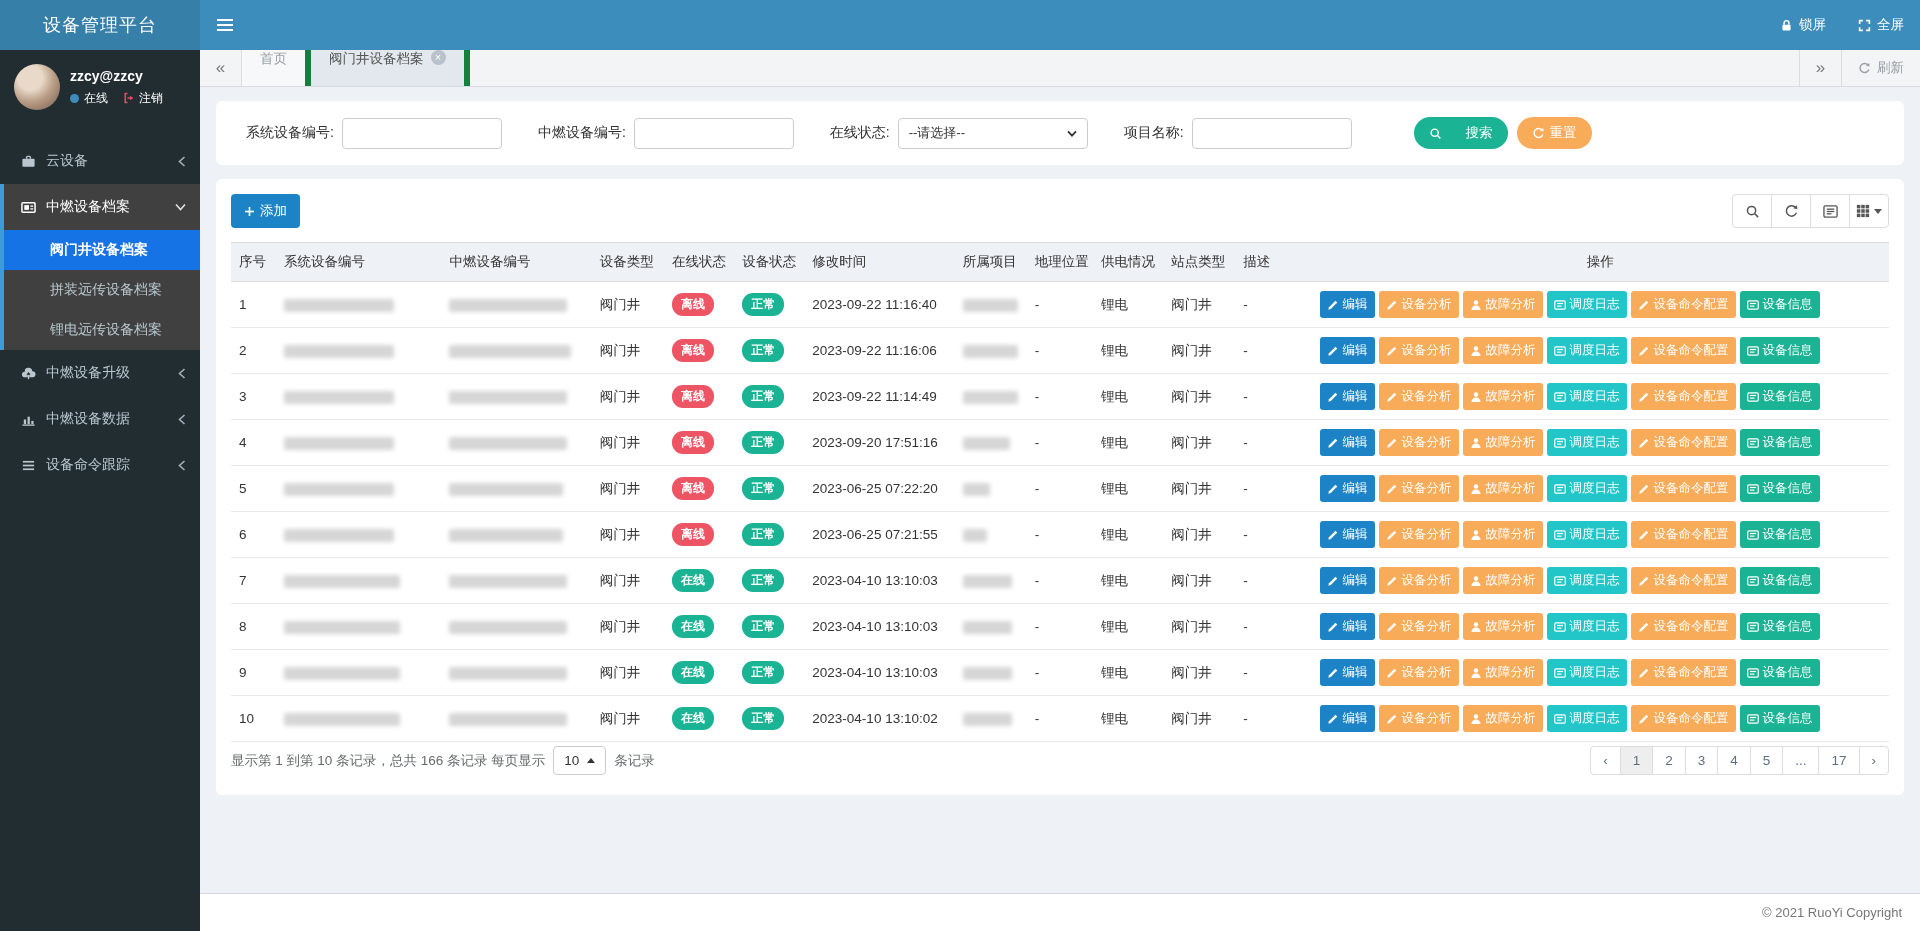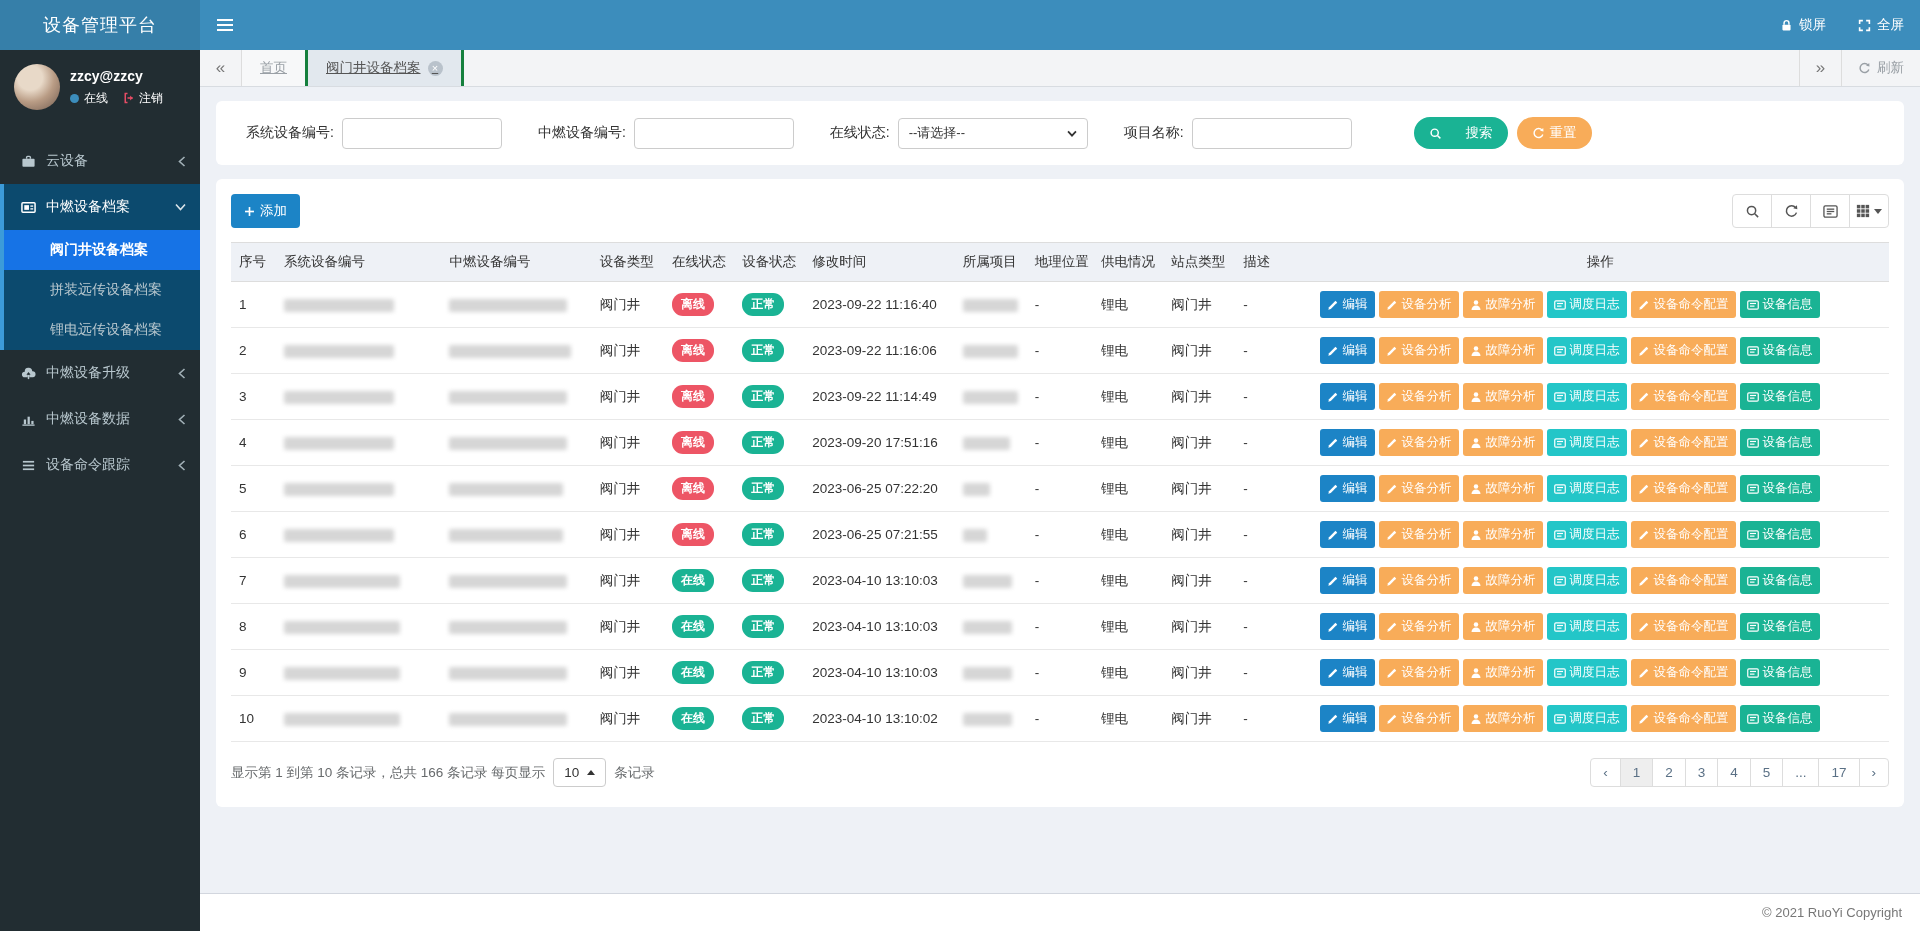--- a/index.html
+++ b/index.html
@@ -15,21 +15,21 @@
   .avatar { width:46px; height:46px; border-radius:50%;
     background:radial-gradient(circle at 35% 30%, #e8d9c8 0 28%, #b99c85 55%, #6f5a4e 100%); flex:none; }
   .user-meta { margin-left:10px; }
   .user-name { color:#fff; font-weight:bold; font-size:14px; margin-bottom:6px; }
   .user-status { display:flex; align-items:center; gap:5px; font-size:12px; color:#fff; }
   .dot { width:9px; height:9px; border-radius:50%; background:#3c8dbc; display:inline-block; }
   .logout { display:flex; align-items:center; gap:4px; margin-left:10px; cursor:pointer; color:#fff;font-family:Liberation Serif, serif; }
   .logout .ic { color:#e64c65; display:flex; }
   .menu { list-style:none; margin-top:18px; flex:1; }
   .menu-group { border-left:4px solid transparent; }
-  .menu-group.expanded { border-left-color:#3c9bd9; background:#0c4a6e; }
+  .menu-group.expanded { border-left-color:#3c9bd9; background:#404040; }
   .menu-item { height:46px; display:flex; align-items:center; padding:0 14px 0 14px;
     color:#b8c7ce; cursor:pointer; font-size:14px; }
   .menu-group.expanded > .menu-item { color:#fff; }
   .mi-icon { width:20px; display:flex; justify-content:center; margin-right:8px; flex:none; }
   .mi-label { flex:1; }
   .mi-caret { display:flex; color:inherit; opacity:.85; }
   .submenu { list-style:none; }
   .submenu-item { height:40px; display:flex; align-items:center; padding-left:46px;
     color:#b8c7ce; font-size:14px; cursor:pointer; }
   .submenu-item.active { background:#1673e6; color:#fff; font-weight:bold; }
@@ -44,22 +44,22 @@
     cursor:pointer; font-size:13.5px; }
   .nav-avatar { width:28px; height:28px; border-radius:50%;
     background:radial-gradient(circle at 35% 30%, #efe3d2 0 28%, #c2a78e 55%, #7a6456 100%); }
 
   
   .tabbar { height:37px; background:#f3f4f6; border-bottom:1px solid #d8dce1; display:flex;
     align-items:stretch; flex:none; }
   .tab-scroll { width:42px; display:flex; align-items:center; justify-content:center; color:#777;
     font-size:17px; cursor:pointer; border-right:1px solid #ddd; background:#f3f4f6; }
   .tab-scroll.right { border-right:none; border-left:1px solid #ddd; margin-left:auto; }
-  .tab { display:flex; align-items:center; gap:7px; padding:0 18px; font-size:13.5px; color:#9aa0a6;
-    border-right:3px solid #15803d; cursor:pointer; background:#f7f8f9;text-decoration:underline; }
+  .tab { display:flex; align-items:flex-start; gap:7px; padding:0 18px; font-size:13.5px; color:#9aa0a6;
+    border-right:6px solid #15803d; cursor:pointer; background:#f7f8f9; }
   .tab.active { background:#e2e8ee; color:#555; }
   .tab-close { width:15px; height:15px; border-radius:50%; background:#b9c2cb; color:#fff;
     font-size:11px; line-height:14px; text-align:center; cursor:pointer; }
   .tab-refresh { display:flex; align-items:center; gap:6px; padding:0 16px; color:#9aa0a6;
     font-size:13.5px; border-left:1px solid #ddd; cursor:pointer; }
 
   
   .content { flex:1; overflow:hidden; }
   .panel { background:#fff; border-radius:6px; margin:14px 16px 0 16px; }
   .search-panel { padding:16px 30px; display:flex; align-items:center; }
@@ -89,21 +89,21 @@
     padding:10px 8px; font-weight:400; font-size:13.5px; color:#333; white-space:nowrap; }
   th.c-action { text-align:center; }
   td { padding:9px 8px; border-bottom:1px solid #e8e8e8; font-size:13.5px; color:#333; white-space:nowrap; }
   .blur { display:inline-block; height:13px; background:#d6d6d6; border-radius:2px;
     filter:blur(2px); vertical-align:middle; }
   .badge { display:inline-block; padding:3px 9px; border-radius:11px; color:#fff; font-size:12px;
     font-weight:bold; }
   .row-btn { border:none; color:#fff; border-radius:3px; padding:5px 7px; font-size:12.5px;
     margin-right:4px; cursor:pointer; display:inline-flex; align-items:center; gap:4px; font-family:inherit; }
 
-  .table-foot { display:flex; align-items:center; justify-content:space-between; margin-top:16px; }
+  .table-foot { display:flex; align-items:center; justify-content:space-between; margin-top:4px; }
   .foot-left { display:flex; align-items:center; gap:8px; color:#676a6c; font-size:13.5px; }
   .pagesize { border:1px solid #ccc; border-radius:4px; padding:6px 10px; display:flex; align-items:center;
     gap:8px; color:#333; cursor:pointer; background:#fff; }
   .pagination { display:flex; list-style:none; }
   .page-item { border:1px solid #ddd; margin-left:-1px; padding:6px 12px; font-size:13.5px;
     color:#5a7085; background:#fff; cursor:pointer; }
   .page-item:first-child { border-radius:4px 0 0 4px; margin-left:0; }
   .page-item:last-child { border-radius:0 4px 4px 0; }
   .page-item.active { background:#eee; }
   .page-item.ellipsis { cursor:default; }

